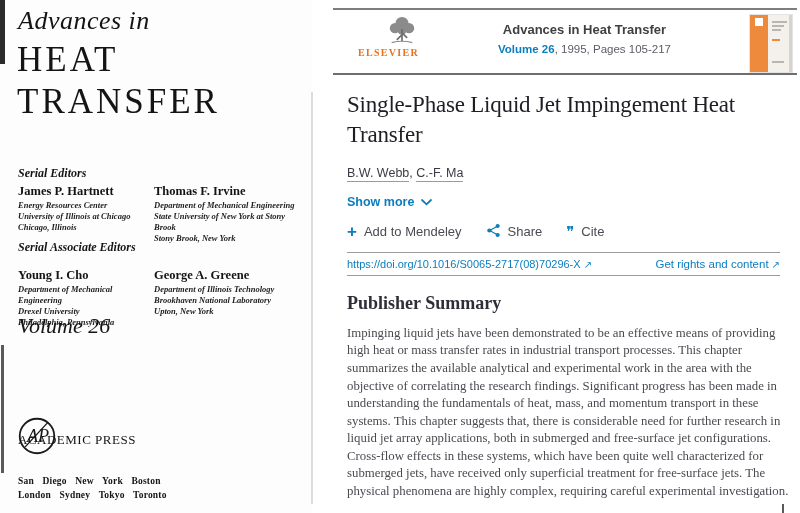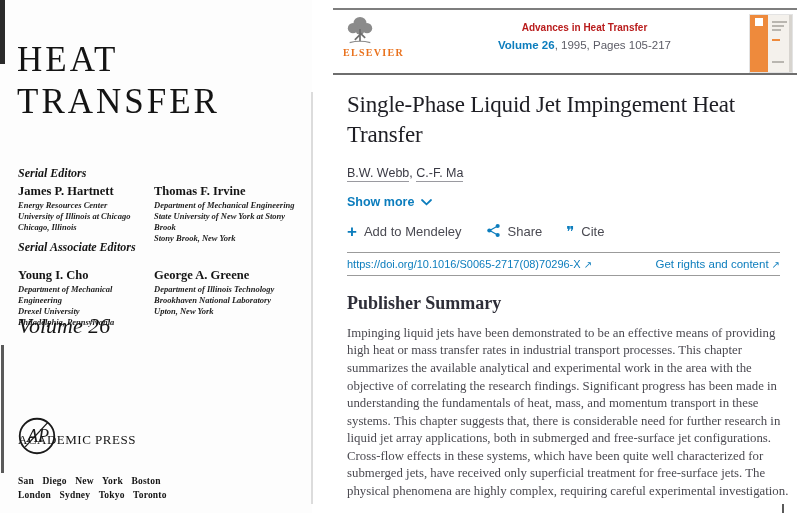--- a/index.html
+++ b/index.html
@@ -21,25 +21,25 @@
   .cv-aff{font-size:8.5px;font-style:italic;font-weight:600;line-height:11px;color:#222;}
   .cv-volume{position:absolute;left:18px;top:313px;font-style:italic;font-size:22px;}
   .cv-aplogo{position:absolute;left:17px;top:416px;}
   .cv-press{position:absolute;left:18px;top:432px;font-size:13px;font-weight:400;letter-spacing:.5px;}
   .cv-cities{position:absolute;left:18px;font-size:9.5px;font-weight:700;word-spacing:6px;letter-spacing:.2px;}
 
   
   .sd{position:absolute;left:330px;top:0;width:470px;height:513px;background:#fff;color:#2e2e38;}
   .sd-topline{margin:8px 3px 0 3px;border-top:2px solid #7e7e7e;}
   .sd-header{display:flex;align-items:flex-start;padding:5px 8px 0 13px;height:57px;}
-  .els-logo{width:76px;text-align:left;cursor:pointer;}
+  .els-logo{width:76px;text-align:right;cursor:pointer;}
   .els-word{font-family:"Liberation Serif",serif;color:#e9711c;font-weight:700;font-size:10px;
             letter-spacing:1.3px;margin-top:-2px;}
   .hdr-mid{flex:1;text-align:center;padding-top:7px;}
-  .hdr-journal{font-size:10px;font-weight:600;color:#b91c1c;cursor:pointer;}
+  .hdr-journal{font-size:13px;font-weight:600;color:#404040;cursor:pointer;}
   .hdr-vol{margin-top:6px;font-size:11.5px;color:#5c5c66;}
   .link{color:#0c7dbd;text-decoration:none;cursor:pointer;}
   .hdr-vol .link{font-weight:600;}
   .thumb{width:42px;height:57px;position:relative;background:#f4f1ec;box-shadow:0 0 0 1px #e3e3e3;cursor:pointer;}
   .thumb-spine{position:absolute;left:0;top:0;width:18px;height:57px;background:#ee8a3c;}
   .thumb-logo{position:absolute;left:5px;top:3px;width:8px;height:8px;background:#fff;}
   .thumb-edge{position:absolute;right:0;top:0;width:3px;height:57px;background:#d7d4cf;}
   .tline{position:absolute;height:2px;background:#b9b6b0;}
   .tline.o{background:#ee8a3c;}
   .sd-headerline{margin:1px 3px 0 3px;border-top:2px solid #6e6e6e;}
@@ -69,20 +69,21 @@
 </style>
 </head>
 <body>
 
 <div class="stage">
 
   <section class="cover">
     <div class="scan-bar-top"></div>
     <div class="scan-bar-mid"></div>
 
+    <div class="cv-advances">Advances in</div>
     <div class="cv-heat">HEAT</div>
     <div class="cv-transfer">TRANSFER</div>
 
     <div class="cv-label" style="top:166px;">Serial Editors</div>
 
     <div class="cv-grid" style="top:184px;">
       <div>
         <div class="cv-name">James P. Hartnett</div>
         <div class="cv-aff">Energy Resources Center</div>
         <div class="cv-aff">University of Illinois at Chicago</div>

